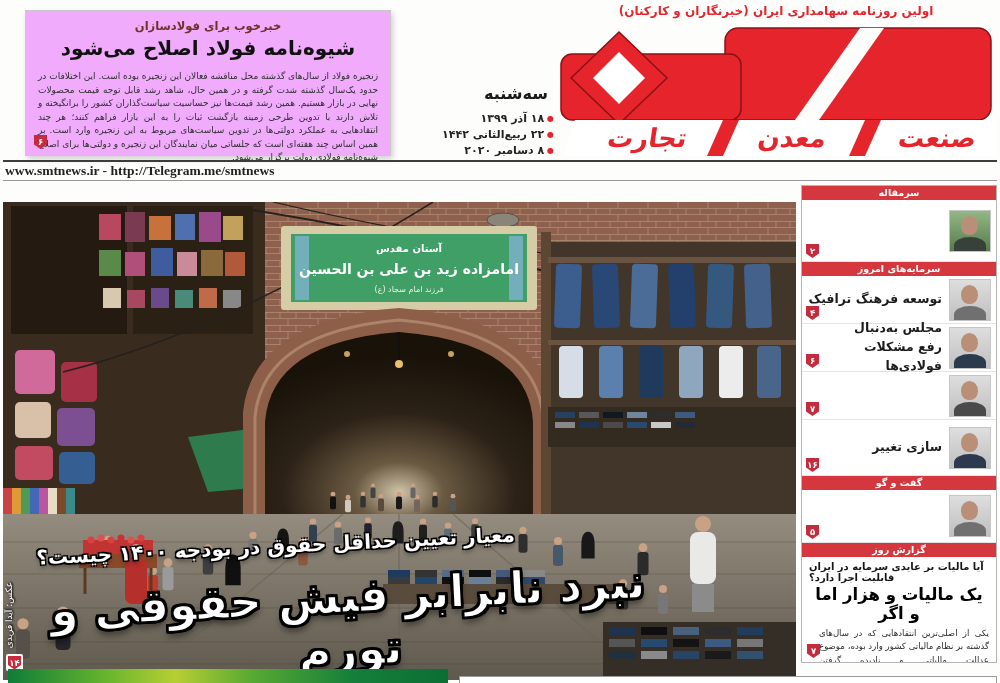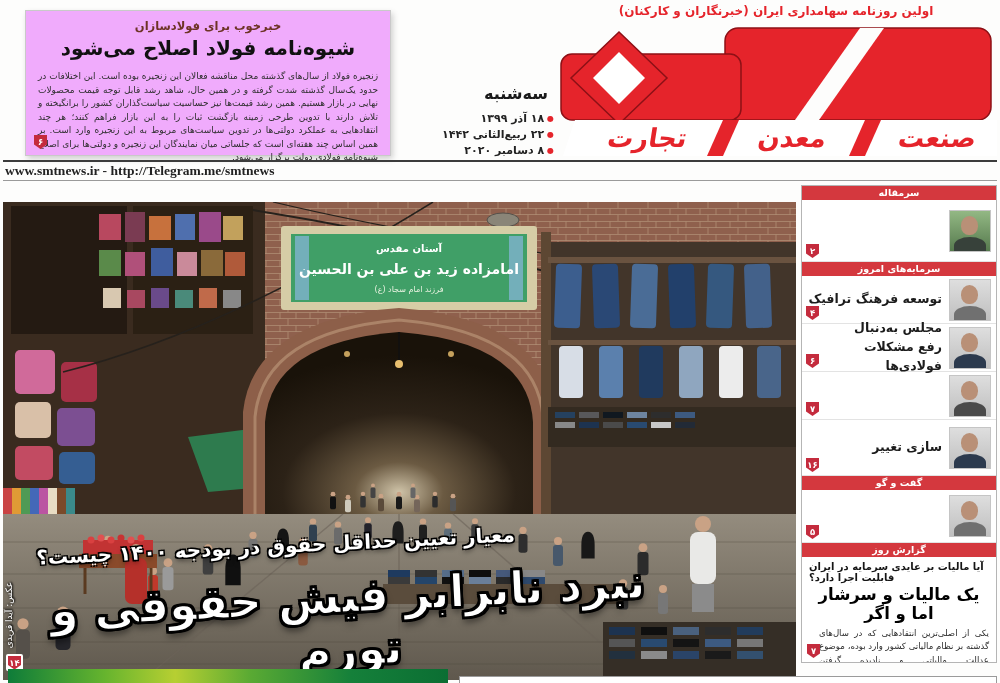--- a/index.html
+++ b/index.html
@@ -418,21 +418,21 @@
 
     <div class="sb-item" style="height:53px;">
       <div class="thumb t-light"></div>
       <div class="badge sb-badge">۵</div>
     </div>
 
     <div class="sec-bar">گزارش روز</div>
 
     <div class="report">
       <div class="rp-kicker">آیا مالیات بر عایدی سرمایه در ایران قابلیت اجرا دارد؟</div>
-      <div class="rp-headline">یک مالیات و سرشار اما و اگر</div>
+      <div class="rp-headline">یک مالیات و هزار اما و اگر</div>
       <p class="rp-body">یکی از اصلی‌ترین انتقادهایی که در سال‌های گذشته بر نظام مالیاتی کشور وارد بوده، موضوع عدالت مالیاتی و نادیده گرفتن سرمایه‌گذاری‌هایی است که در مدت زمانی کوتاه، سودی سرشار را نصیب صاحبان‌شان می‌کنند. به‌دنبال همین انتقادات، طرح مالیات‌ستانی از عایدی سرمایه از ماه‌ها پیش در دستور کار قرار گرفته و مجلس آن را پیگیری می‌کند.</p>
       <div class="badge rp-badge">۷</div>
     </div>
   </div>
 
   <div class="greenbar"></div>
   <div class="nextbox"></div>
 
 </div>
 

